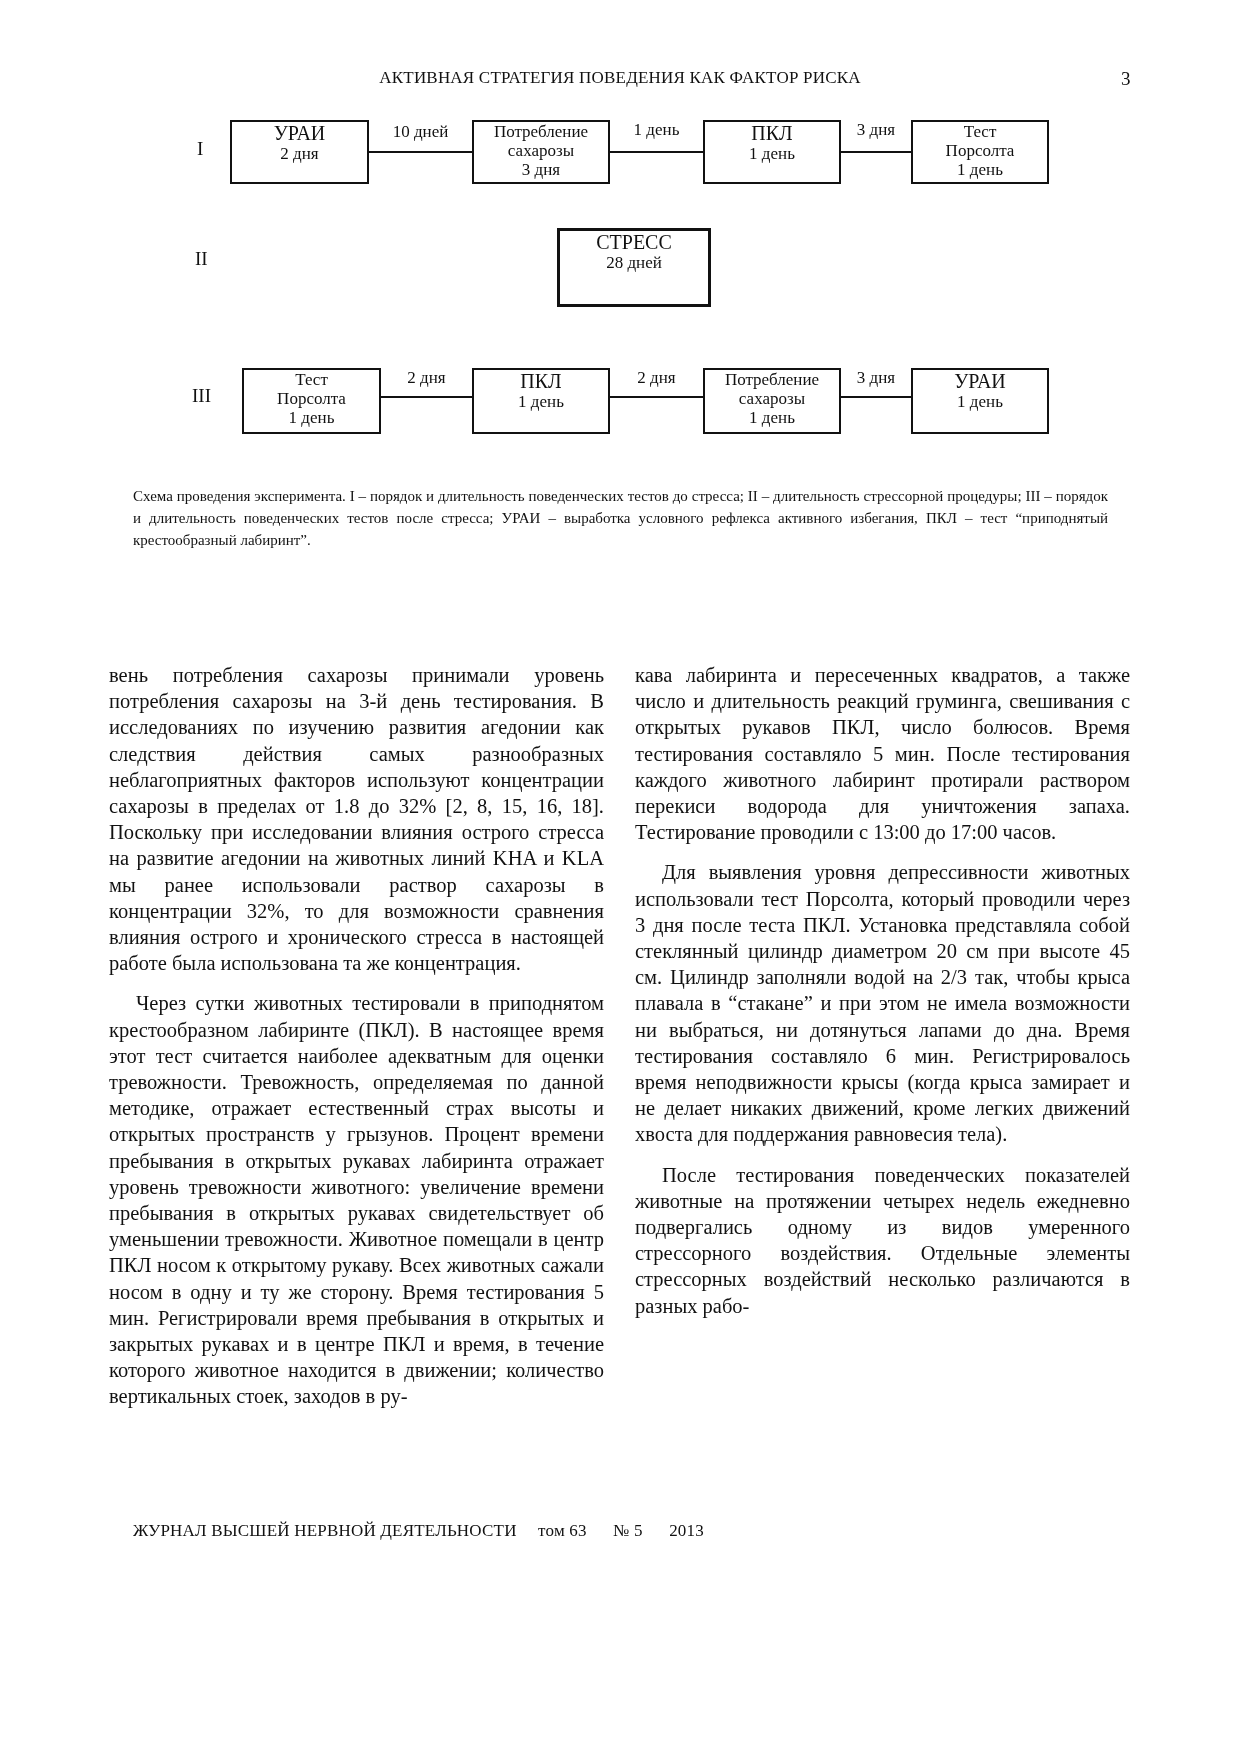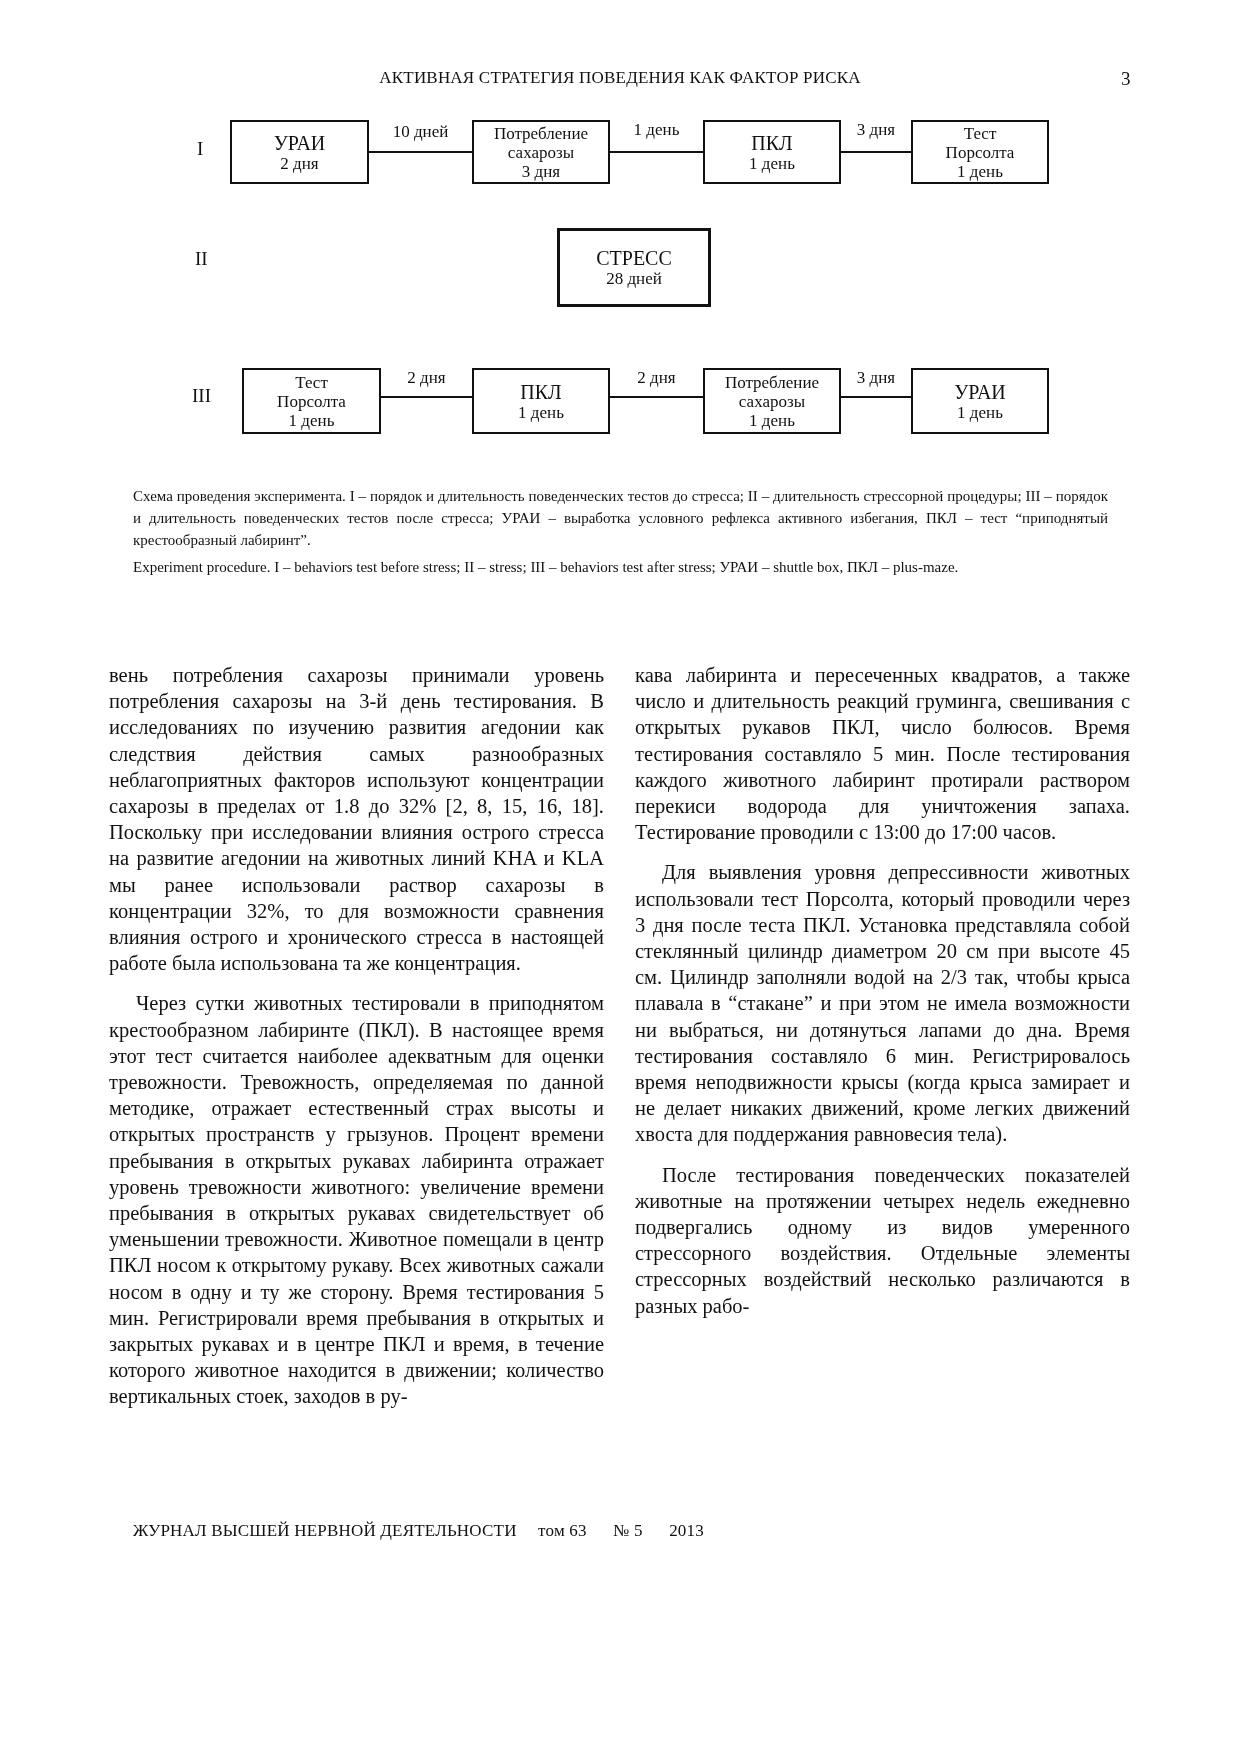--- a/index.html
+++ b/index.html
@@ -12,21 +12,21 @@
       font-size: 17px; letter-spacing: 0.2px;
     }
     .page-num {
       position: absolute; top: 68px; left: 1121px; font-size: 19px;
     }
     
     .diagram { position: absolute; left: 0; top: 0; width: 1240px; height: 470px; }
     .row-label { position: absolute; font-size: 19px; }
     .box {
       position: absolute; border: 2px solid #111; box-sizing: border-box;
-      display: flex; flex-direction: column; align-items: center; justify-content: center;
+      display: flex; flex-direction: column; align-items: center; justify-content: flex-start;
       font-size: 17px; line-height: 19px; text-align: center; background: #fff;
     }
     .box .title { font-size: 20px; line-height: 22px; }
     .box.stress { border-width: 3px; }
     .connector { position: absolute; height: 0; border-top: 2px solid #111; }
     .conn-label { position: absolute; font-size: 17px; text-align: center; }
     
     .caption {
       position: absolute; left: 133px; top: 485px; width: 975px;
       font-size: 15px; line-height: 22px; text-align: justify;
@@ -117,21 +117,20 @@
   <div class="conn-label" style="left:841px; top:368px; width:70px;">3 дня</div>
 
   <div class="box" style="left:911px; top:368px; width:138px; height:66px;">
     <div class="title">УРАИ</div>
     <div>1 день</div>
   </div>
 </div>
 
 <div class="caption">
   <p>Схема проведения эксперимента. I – порядок и длительность поведенческих тестов до стресса; II – длительность стрессорной процедуры; III – порядок и длительность поведенческих тестов после стресса; УРАИ – выработка условного рефлекса активного избегания, ПКЛ – тест “приподнятый крестообразный лабиринт”.</p>
-  <p>Experiment procedure. I – behaviors test before stress; II – stress; III – behaviors test after stress; УРАИ – shuttle box, ПКЛ – plus-maze.</p>
 </div>
 
 <div class="col left">
   <p>вень потребления сахарозы принимали уровень потребления сахарозы на 3-й день тестирования. В исследованиях по изучению развития агедонии как следствия действия самых разнообразных неблагоприятных факторов используют концентрации сахарозы в пределах от 1.8 до 32% [2, 8, 15, 16, 18]. Поскольку при исследовании влияния острого стресса на развитие агедонии на животных линий KHA и KLA мы ранее использовали раствор сахарозы в концентрации 32%, то для возможности сравнения влияния острого и хронического стресса в настоящей работе была использована та же концентрация.</p>
   <p class="indent">Через сутки животных тестировали в приподнятом крестообразном лабиринте (ПКЛ). В настоящее время этот тест считается наиболее адекватным для оценки тревожности. Тревожность, определяемая по данной методике, отражает естественный страх высоты и открытых пространств у грызунов. Процент времени пребывания в открытых рукавах лабиринта отражает уровень тревожности животного: увеличение времени пребывания в открытых рукавах свидетельствует об уменьшении тревожности. Животное помещали в центр ПКЛ носом к открытому рукаву. Всех животных сажали носом в одну и ту же сторону. Время тестирования 5 мин. Регистрировали время пребывания в открытых и закрытых рукавах и в центре ПКЛ и время, в течение которого животное находится в движении; количество вертикальных стоек, заходов в ру-</p>
 </div>
 
 <div class="col right">
   <p>кава лабиринта и пересеченных квадратов, а также число и длительность реакций груминга, свешивания с открытых рукавов ПКЛ, число болюсов. Время тестирования составляло 5 мин. После тестирования каждого животного лабиринт протирали раствором перекиси водорода для уничтожения запаха. Тестирование проводили с 13:00 до 17:00 часов.</p>
   <p class="indent">Для выявления уровня депрессивности животных использовали тест Порсолта, который проводили через 3 дня после теста ПКЛ. Установка представляла собой стеклянный цилиндр диаметром 20 см при высоте 45 см. Цилиндр заполняли водой на 2/3 так, чтобы крыса плавала в “стакане” и при этом не имела возможности ни выбраться, ни дотянуться лапами до дна. Время тестирования составляло 6 мин. Регистрировалось время неподвижности крысы (когда крыса замирает и не делает никаких движений, кроме легких движений хвоста для поддержания равновесия тела).</p>

